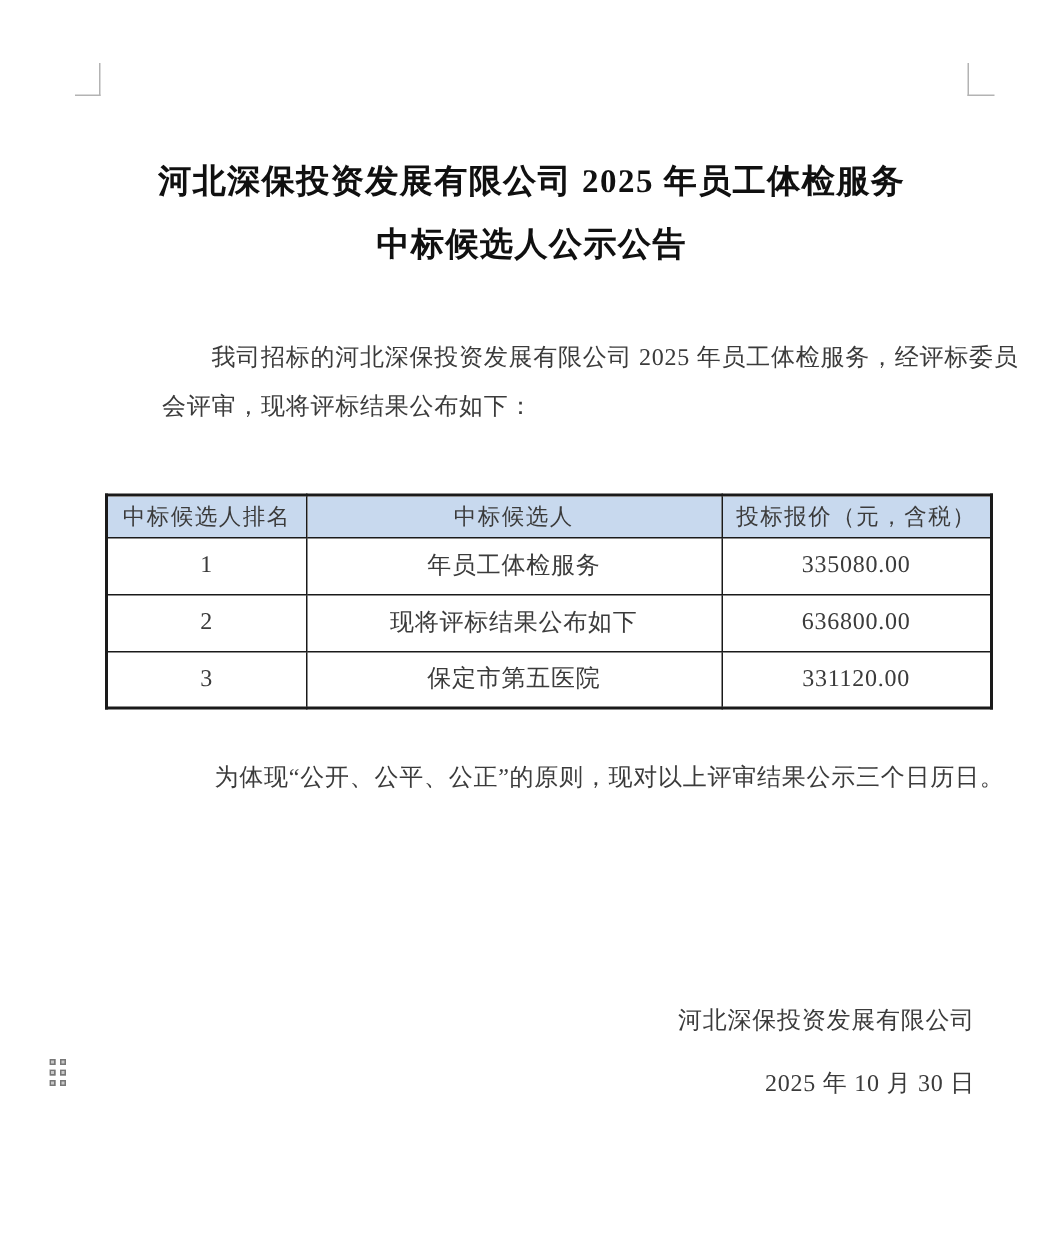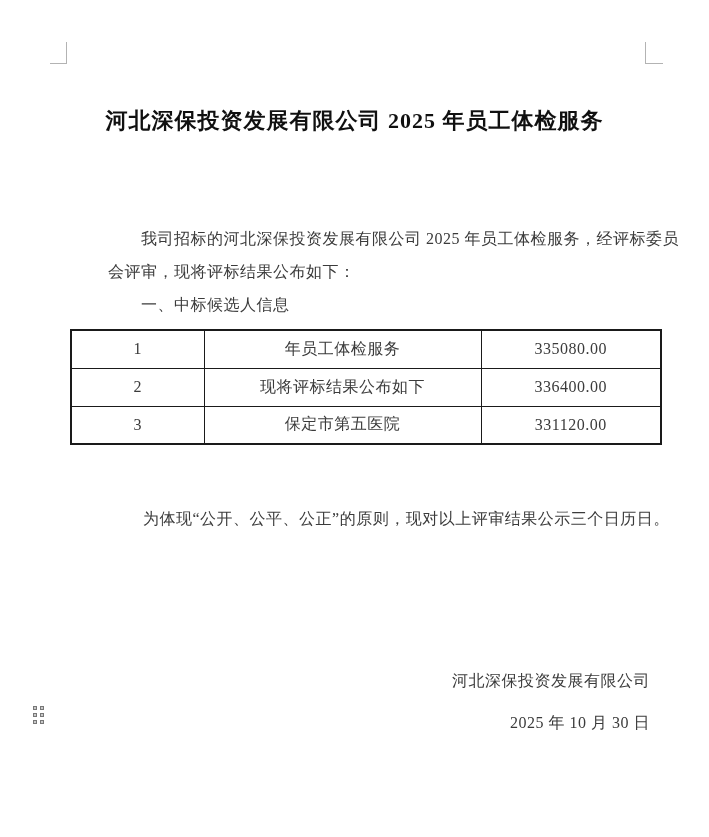--- a/index.html
+++ b/index.html
@@ -101,44 +101,49 @@
     <span></span>
       <span></span>
       <span></span>
       <span></span>
       <span></span>
       <span></span>
   </div>
 
   <div class="doc-title">
     <div>河北深保投资发展有限公司 2025 年员工体检服务</div>
+    <div>中标候选人公示公告</div>
   </div>
 
   <div class="bodytext intro">
     <div class="indent">我司招标的河北深保投资发展有限公司 2025 年员工体检服务，经评标委员</div>
     <div>会评审，现将评标结果公布如下：</div>
-    <div class="indent">一、中标候选人信息</div>
   </div>
 
   <table class="bid">
     <colgroup>
         <col class="c1">
         <col class="c2">
         <col class="c3">
       </colgroup>
     <tbody>
+        <tr>
+      <th style="background: rgb(200, 217, 238);">中标候选人排名</th>
+      <th style="background: rgb(200, 217, 238);">中标候选人</th>
+      <th style="background: rgb(200, 217, 238);">投标报价（元，含税）</th>
+    </tr>
     <tr>
       <td>1</td>
       <td>年员工体检服务</td>
       <td>335080.00</td>
     </tr>
     <tr>
       <td>2</td>
       <td>现将评标结果公布如下</td>
-      <td>336400.00</td>
+      <td>636800.00</td>
     </tr>
     <tr>
       <td>3</td>
       <td>保定市第五医院</td>
       <td>331120.00</td>
     </tr>
   </tbody>
     </table>
 
   <div class="bodytext notice">

